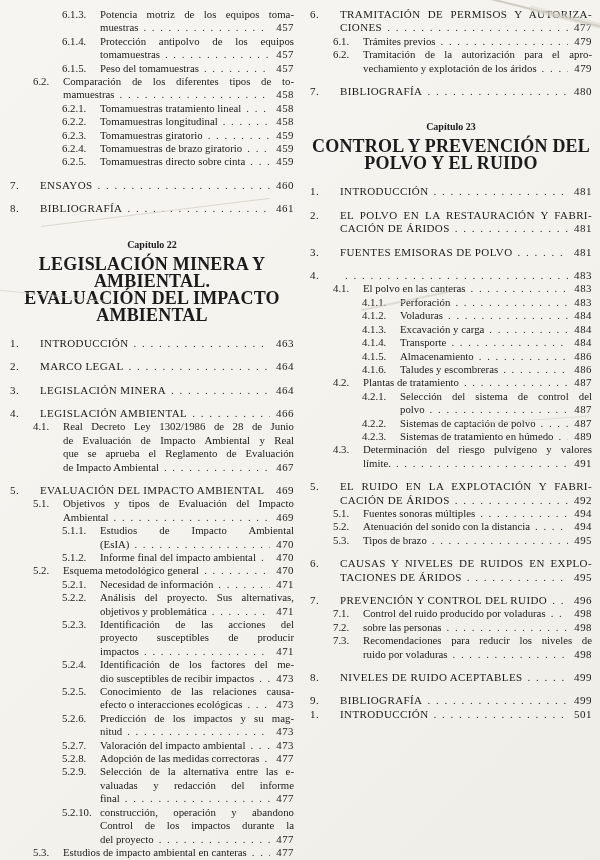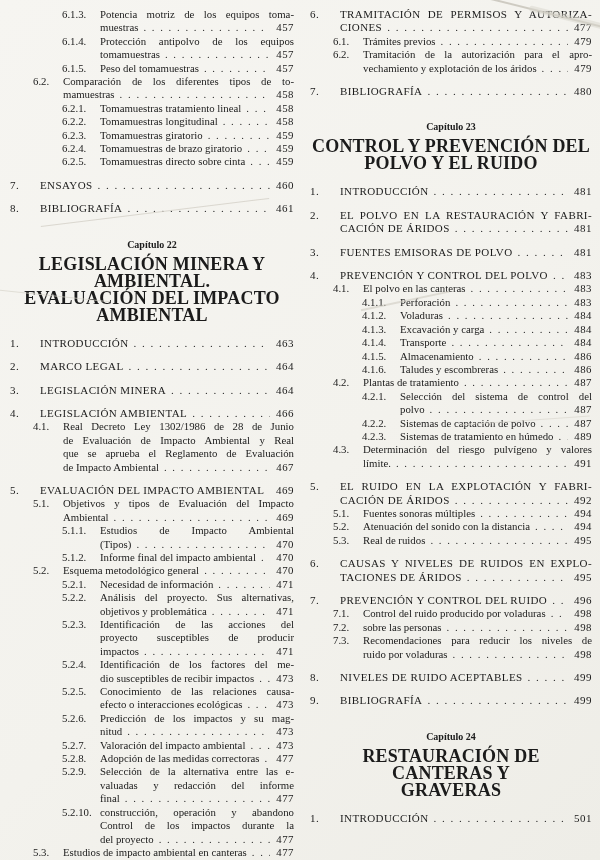--- a/index.html
+++ b/index.html
@@ -255,21 +255,21 @@
               <span class="leader">. . . . . . . . . . . . . . . . . . . . . . . . . . . . . . . . . . . . . . . . . . . . . . . . . . . . . . . . . . . . . . . . . . . . . . </span>
               <span class="pagenum">469</span>
             </span>
           </span>
         </div>
         <div class="entry lvl2">
           <span class="num">5.1.1.</span>
           <span class="body">
             <span class="line mid">Estudios de Impacto Ambiental</span>
             <span class="line last">
-              <span class="txt">(Tipos)</span>
+              <span class="txt">(EsIA)</span>
               <span class="leader">. . . . . . . . . . . . . . . . . . . . . . . . . . . . . . . . . . . . . . . . . . . . . . . . . . . . . . . . . . . . . . . . . . . . . . </span>
               <span class="pagenum">470</span>
             </span>
           </span>
         </div>
         <div class="entry lvl2">
           <span class="num">5.1.2.</span>
           <span class="body">
             <span class="line last">
               <span class="txt">Informe final del impacto ambiental</span>
@@ -485,21 +485,20 @@
               <span class="txt">FUENTES EMISORAS DE POLVO</span>
               <span class="leader">. . . . . . . . . . . . . . . . . . . . . . . . . . . . . . . . . . . . . . . . . . . . . . . . . . . . . . . . . . . . . . . . . . . . . . </span>
               <span class="pagenum">481</span>
             </span>
           </span>
         </div>
         <div class="entry lvl0 gap">
           <span class="num">4.</span>
           <span class="body">
             <span class="line last">
-              <span class="txt">PREVENCIÓN Y CONTROL DEL POLVO</span>
               <span class="leader">. . . . . . . . . . . . . . . . . . . . . . . . . . . . . . . . . . . . . . . . . . . . . . . . . . . . . . . . . . . . . . . . . . . . . . </span>
               <span class="pagenum">483</span>
             </span>
           </span>
         </div>
         <div class="entry lvl1">
           <span class="num">4.1.</span>
           <span class="body">
             <span class="line last">
               <span class="txt">El polvo en las canteras</span>
@@ -648,21 +647,21 @@
               <span class="txt">Atenuación del sonido con la distancia</span>
               <span class="leader">. . . . . . . . . . . . . . . . . . . . . . . . . . . . . . . . . . . . . . . . . . . . . . . . . . . . . . . . . . . . . . . . . . . . . . </span>
               <span class="pagenum">494</span>
             </span>
           </span>
         </div>
         <div class="entry lvl1">
           <span class="num">5.3.</span>
           <span class="body">
             <span class="line last">
-              <span class="txt">Real de ruidos</span>
+              <span class="txt">Tipos de brazo</span>
               <span class="leader">. . . . . . . . . . . . . . . . . . . . . . . . . . . . . . . . . . . . . . . . . . . . . . . . . . . . . . . . . . . . . . . . . . . . . . </span>
               <span class="pagenum">495</span>
             </span>
           </span>
         </div>
         <div class="entry lvl0 gap">
           <span class="num">6.</span>
           <span class="body">
             <span class="line mid">CAUSAS Y NIVELES DE RUIDOS EN EXPLO-</span>
             <span class="line last">
@@ -725,25 +724,20 @@
         </div>
         <div class="entry lvl0 gap">
           <span class="num">9.</span>
           <span class="body">
             <span class="line last">
               <span class="txt">BIBLIOGRAFÍA</span>
               <span class="leader">. . . . . . . . . . . . . . . . . . . . . . . . . . . . . . . . . . . . . . . . . . . . . . . . . . . . . . . . . . . . . . . . . . . . . . </span>
               <span class="pagenum">499</span>
             </span>
           </span>
-        </div>
-        <div class="chapter">
-          <div class="chap-label">Capítulo 24</div>
-          <div class="chap-title">RESTAURACIÓN DE CANTERAS Y</div>
-          <div class="chap-title">GRAVERAS</div>
         </div>
         <div class="entry lvl0">
           <span class="num">1.</span>
           <span class="body">
             <span class="line last">
               <span class="txt">INTRODUCCIÓN</span>
               <span class="leader">. . . . . . . . . . . . . . . . . . . . . . . . . . . . . . . . . . . . . . . . . . . . . . . . . . . . . . . . . . . . . . . . . . . . . . </span>
               <span class="pagenum">501</span>
             </span>
           </span>

